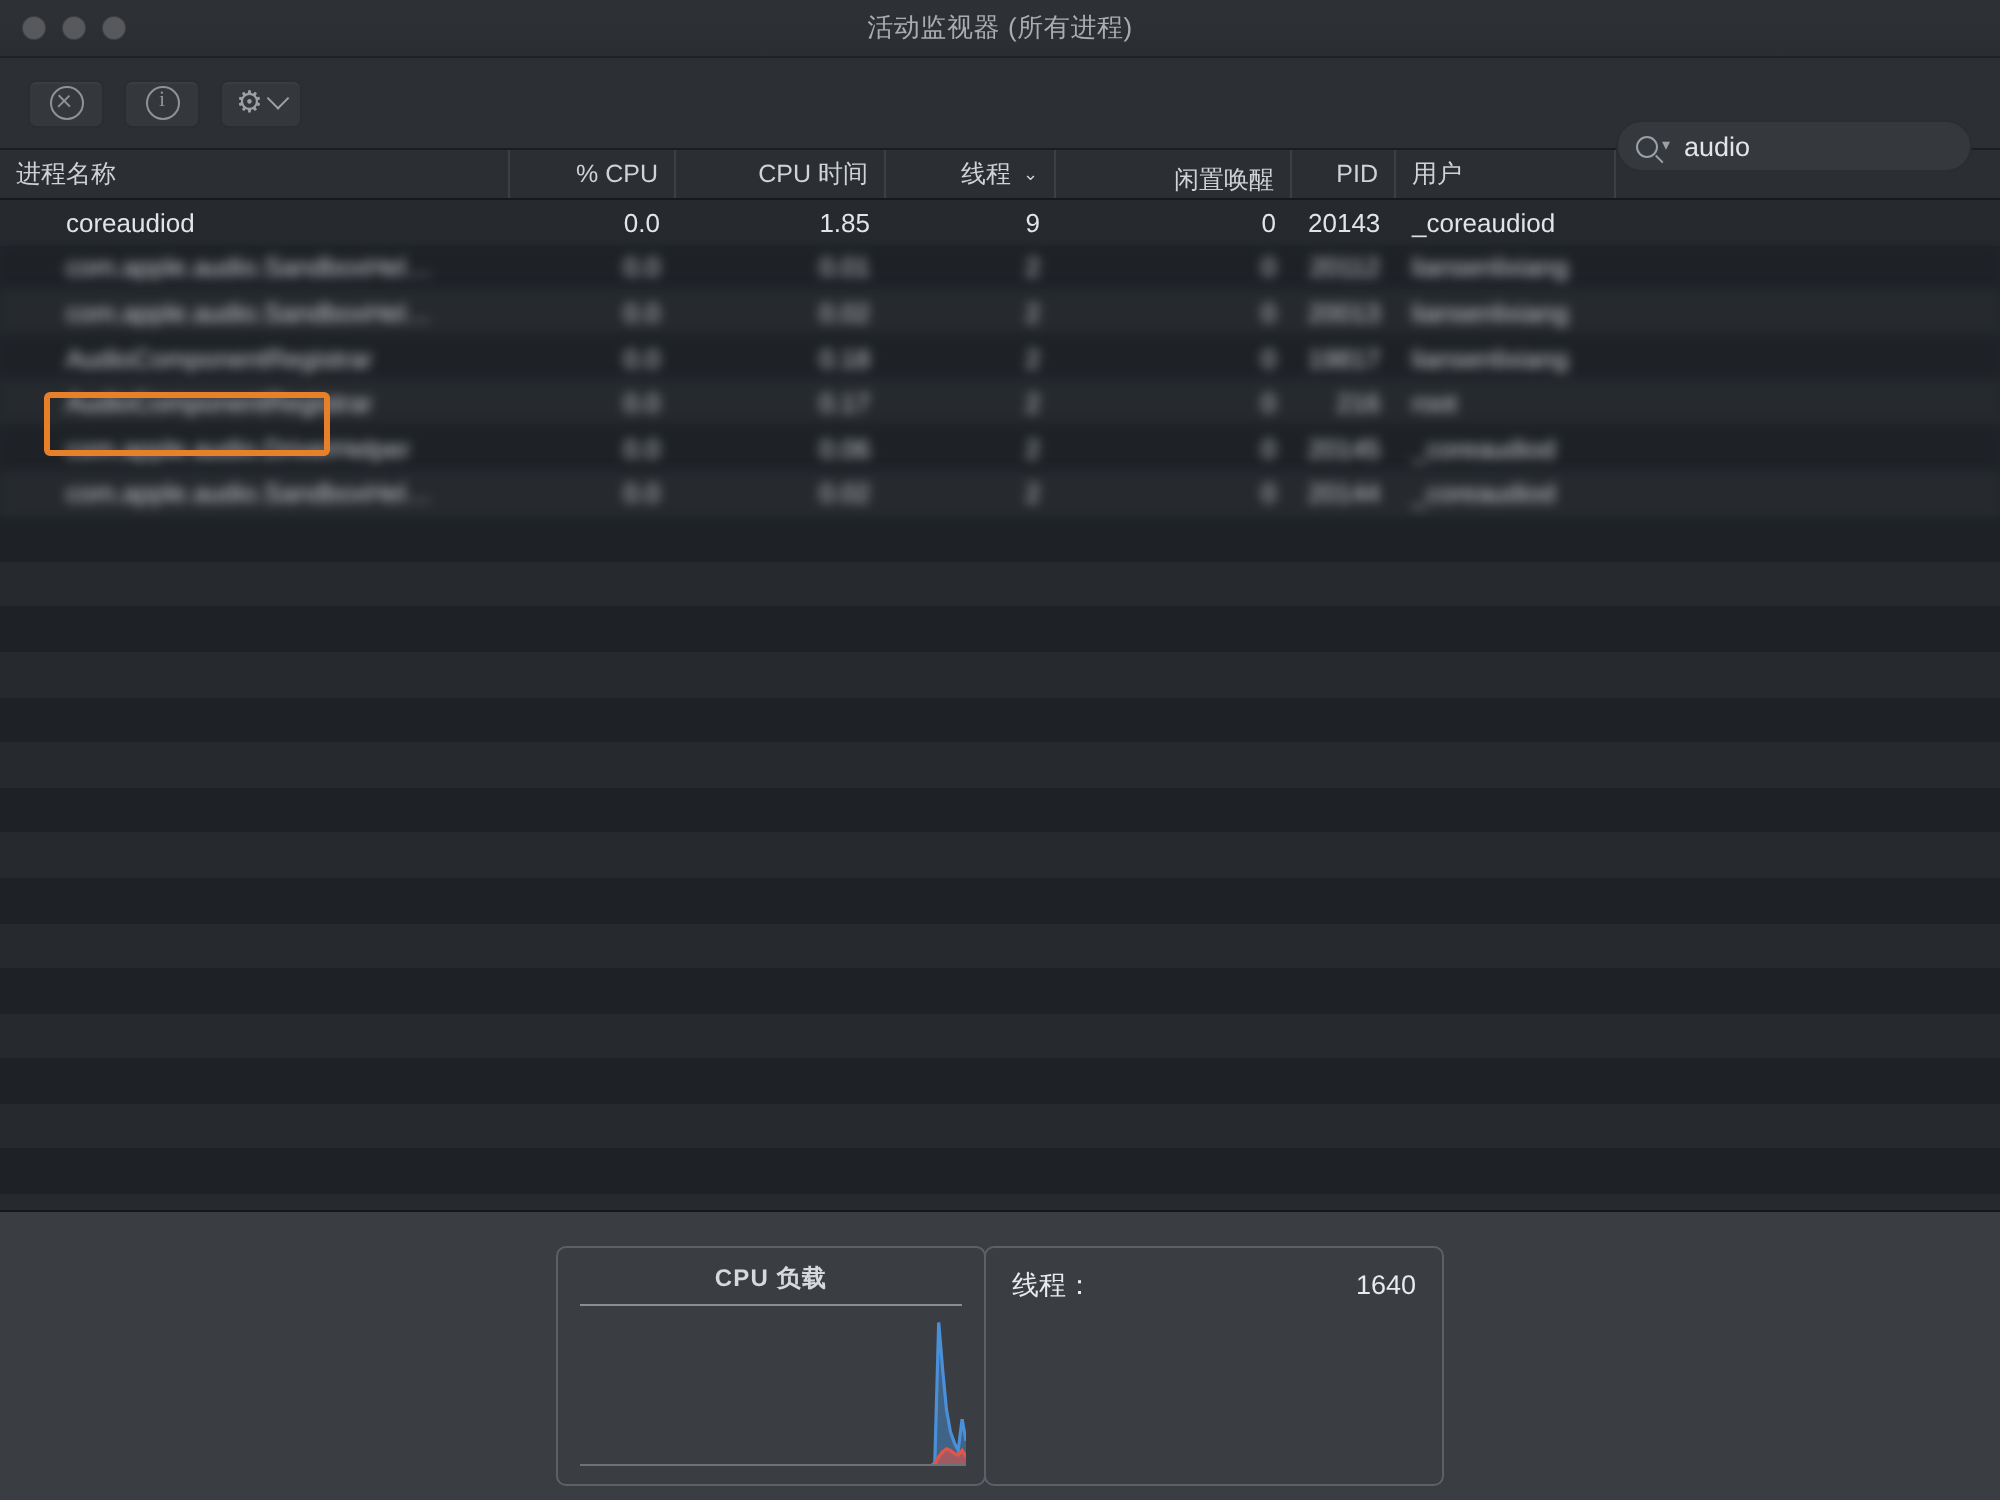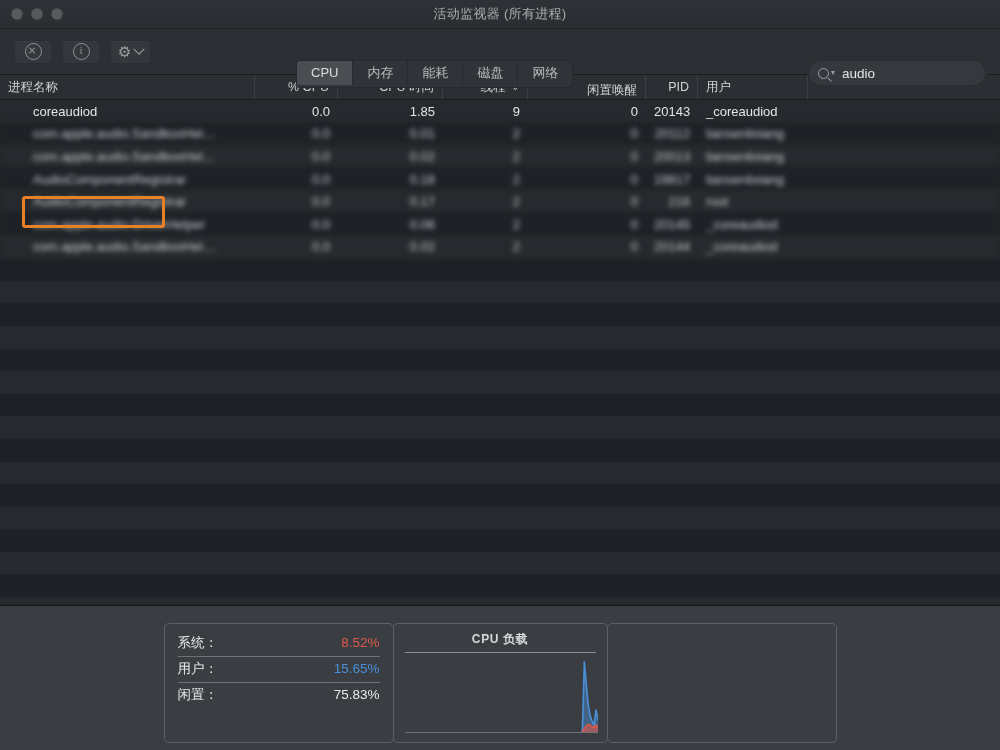--- a/index.html
+++ b/index.html
@@ -351,27 +351,20 @@
       </div>
       <div class="tb-btn">
         <span class="circ-icon i"></span>
       </div>
       <div class="tb-btn">
         <span class="gear-glyph">⚙</span>
         <span class="chevron"></span>
       </div>
     </div>
 
-    <div id="tabs">
-      <div class="tab active">CPU</div>
-      <div class="tab">内存</div>
-      <div class="tab">能耗</div>
-      <div class="tab">磁盘</div>
-      <div class="tab">网络</div>
-    </div>
 
     <div id="search">
       <span class="mag"></span>
       <span class="mag-chev">▾</span>
       <input id="search-input" type="text" value="audio" style="">
 
     </div>
   </div>
 
   <div id="col-header">
@@ -631,46 +624,36 @@
           <div class="cell right" style="width: 52px; flex: 0 0 52px;"></div>
           <div class="cell left" style="width: 110px; flex: 0 0 110px;"></div>
           <div class="cell left" style="width: 192px; flex: 0 0 192px;"></div>
         </div>
       </div>
     <div id="highlight-box"></div>
   </div>
 
   <div id="bottom">
 
-    <div class="panel" id="panel-left">
-      <div class="stat-row">
-        <span>系统：</span>
-        <span class="stat-val red">8.52%</span>
-      </div>
-      <div class="stat-row">
-        <span>用户：</span>
-        <span class="stat-val blue">15.65%</span>
-      </div>
-      <div class="stat-row">
-        <span>闲置：</span>
-        <span class="stat-val">75.83%</span>
-      </div>
-    </div>
 
     <div class="panel" id="panel-mid">
       <div id="graph-title">CPU 负载</div>
       <div id="graph-area">
         <svg id="graph-svg" width="193" height="78" viewBox="0 0 193 78" preserveAspectRatio="none">
             <path d="M0.00 78.00 L1.95 78.00 L3.90 78.00 L5.85 78.00 L7.80 78.00 L9.75 78.00 L11.70 78.00 L13.65 78.00 L15.60 78.00 L17.55 78.00 L19.49 78.00 L21.44 78.00 L23.39 78.00 L25.34 78.00 L27.29 78.00 L29.24 78.00 L31.19 78.00 L33.14 78.00 L35.09 78.00 L37.04 78.00 L38.99 78.00 L40.94 78.00 L42.89 78.00 L44.84 78.00 L46.79 78.00 L48.74 78.00 L50.69 78.00 L52.64 78.00 L54.59 78.00 L56.54 78.00 L58.48 78.00 L60.43 78.00 L62.38 78.00 L64.33 78.00 L66.28 78.00 L68.23 78.00 L70.18 78.00 L72.13 78.00 L74.08 78.00 L76.03 78.00 L77.98 78.00 L79.93 78.00 L81.88 78.00 L83.83 78.00 L85.78 78.00 L87.73 78.00 L89.68 78.00 L91.63 78.00 L93.58 78.00 L95.53 78.00 L97.47 78.00 L99.42 78.00 L101.37 78.00 L103.32 78.00 L105.27 78.00 L107.22 78.00 L109.17 78.00 L111.12 78.00 L113.07 78.00 L115.02 78.00 L116.97 78.00 L118.92 78.00 L120.87 78.00 L122.82 78.00 L124.77 78.00 L126.72 78.00 L128.67 78.00 L130.62 78.00 L132.57 78.00 L134.52 78.00 L136.46 78.00 L138.41 78.00 L140.36 78.00 L142.31 78.00 L144.26 78.00 L146.21 78.00 L148.16 78.00 L150.11 78.00 L152.06 78.00 L154.01 78.00 L155.96 78.00 L157.91 78.00 L159.86 78.00 L161.81 78.00 L163.76 78.00 L165.71 78.00 L167.66 78.00 L169.61 78.00 L171.56 78.00 L173.51 78.00 L175.45 78.00 L177.40 76.44 L179.35 6.24 L181.30 29.64 L183.25 49.92 L185.20 60.84 L187.15 66.30 L189.10 70.20 L191.05 54.60 L193.00 65.52 L193 78 L0 78 Z" fill="#4a90d9" fill-opacity="0.45" stroke="none"></path>
             <path d="M0.00 78.00 L1.95 78.00 L3.90 78.00 L5.85 78.00 L7.80 78.00 L9.75 78.00 L11.70 78.00 L13.65 78.00 L15.60 78.00 L17.55 78.00 L19.49 78.00 L21.44 78.00 L23.39 78.00 L25.34 78.00 L27.29 78.00 L29.24 78.00 L31.19 78.00 L33.14 78.00 L35.09 78.00 L37.04 78.00 L38.99 78.00 L40.94 78.00 L42.89 78.00 L44.84 78.00 L46.79 78.00 L48.74 78.00 L50.69 78.00 L52.64 78.00 L54.59 78.00 L56.54 78.00 L58.48 78.00 L60.43 78.00 L62.38 78.00 L64.33 78.00 L66.28 78.00 L68.23 78.00 L70.18 78.00 L72.13 78.00 L74.08 78.00 L76.03 78.00 L77.98 78.00 L79.93 78.00 L81.88 78.00 L83.83 78.00 L85.78 78.00 L87.73 78.00 L89.68 78.00 L91.63 78.00 L93.58 78.00 L95.53 78.00 L97.47 78.00 L99.42 78.00 L101.37 78.00 L103.32 78.00 L105.27 78.00 L107.22 78.00 L109.17 78.00 L111.12 78.00 L113.07 78.00 L115.02 78.00 L116.97 78.00 L118.92 78.00 L120.87 78.00 L122.82 78.00 L124.77 78.00 L126.72 78.00 L128.67 78.00 L130.62 78.00 L132.57 78.00 L134.52 78.00 L136.46 78.00 L138.41 78.00 L140.36 78.00 L142.31 78.00 L144.26 78.00 L146.21 78.00 L148.16 78.00 L150.11 78.00 L152.06 78.00 L154.01 78.00 L155.96 78.00 L157.91 78.00 L159.86 78.00 L161.81 78.00 L163.76 78.00 L165.71 78.00 L167.66 78.00 L169.61 78.00 L171.56 78.00 L173.51 78.00 L175.45 78.00 L177.40 76.44 L179.35 6.24 L181.30 29.64 L183.25 49.92 L185.20 60.84 L187.15 66.30 L189.10 70.20 L191.05 54.60 L193.00 65.52" fill="none" stroke="#4a90d9" stroke-width="1.6"></path>
             <path d="M0.00 78.00 L1.95 78.00 L3.90 78.00 L5.85 78.00 L7.80 78.00 L9.75 78.00 L11.70 78.00 L13.65 78.00 L15.60 78.00 L17.55 78.00 L19.49 78.00 L21.44 78.00 L23.39 78.00 L25.34 78.00 L27.29 78.00 L29.24 78.00 L31.19 78.00 L33.14 78.00 L35.09 78.00 L37.04 78.00 L38.99 78.00 L40.94 78.00 L42.89 78.00 L44.84 78.00 L46.79 78.00 L48.74 78.00 L50.69 78.00 L52.64 78.00 L54.59 78.00 L56.54 78.00 L58.48 78.00 L60.43 78.00 L62.38 78.00 L64.33 78.00 L66.28 78.00 L68.23 78.00 L70.18 78.00 L72.13 78.00 L74.08 78.00 L76.03 78.00 L77.98 78.00 L79.93 78.00 L81.88 78.00 L83.83 78.00 L85.78 78.00 L87.73 78.00 L89.68 78.00 L91.63 78.00 L93.58 78.00 L95.53 78.00 L97.47 78.00 L99.42 78.00 L101.37 78.00 L103.32 78.00 L105.27 78.00 L107.22 78.00 L109.17 78.00 L111.12 78.00 L113.07 78.00 L115.02 78.00 L116.97 78.00 L118.92 78.00 L120.87 78.00 L122.82 78.00 L124.77 78.00 L126.72 78.00 L128.67 78.00 L130.62 78.00 L132.57 78.00 L134.52 78.00 L136.46 78.00 L138.41 78.00 L140.36 78.00 L142.31 78.00 L144.26 78.00 L146.21 78.00 L148.16 78.00 L150.11 78.00 L152.06 78.00 L154.01 78.00 L155.96 78.00 L157.91 78.00 L159.86 78.00 L161.81 78.00 L163.76 78.00 L165.71 78.00 L167.66 78.00 L169.61 78.00 L171.56 78.00 L173.51 78.00 L175.45 78.00 L177.40 77.22 L179.35 73.32 L181.30 70.98 L183.25 69.42 L185.20 70.20 L187.15 71.76 L189.10 72.54 L191.05 70.20 L193.00 73.32 L193 78 L0 78 Z" fill="#e0574a" fill-opacity="0.6" stroke="none"></path>
             <path d="M0.00 78.00 L1.95 78.00 L3.90 78.00 L5.85 78.00 L7.80 78.00 L9.75 78.00 L11.70 78.00 L13.65 78.00 L15.60 78.00 L17.55 78.00 L19.49 78.00 L21.44 78.00 L23.39 78.00 L25.34 78.00 L27.29 78.00 L29.24 78.00 L31.19 78.00 L33.14 78.00 L35.09 78.00 L37.04 78.00 L38.99 78.00 L40.94 78.00 L42.89 78.00 L44.84 78.00 L46.79 78.00 L48.74 78.00 L50.69 78.00 L52.64 78.00 L54.59 78.00 L56.54 78.00 L58.48 78.00 L60.43 78.00 L62.38 78.00 L64.33 78.00 L66.28 78.00 L68.23 78.00 L70.18 78.00 L72.13 78.00 L74.08 78.00 L76.03 78.00 L77.98 78.00 L79.93 78.00 L81.88 78.00 L83.83 78.00 L85.78 78.00 L87.73 78.00 L89.68 78.00 L91.63 78.00 L93.58 78.00 L95.53 78.00 L97.47 78.00 L99.42 78.00 L101.37 78.00 L103.32 78.00 L105.27 78.00 L107.22 78.00 L109.17 78.00 L111.12 78.00 L113.07 78.00 L115.02 78.00 L116.97 78.00 L118.92 78.00 L120.87 78.00 L122.82 78.00 L124.77 78.00 L126.72 78.00 L128.67 78.00 L130.62 78.00 L132.57 78.00 L134.52 78.00 L136.46 78.00 L138.41 78.00 L140.36 78.00 L142.31 78.00 L144.26 78.00 L146.21 78.00 L148.16 78.00 L150.11 78.00 L152.06 78.00 L154.01 78.00 L155.96 78.00 L157.91 78.00 L159.86 78.00 L161.81 78.00 L163.76 78.00 L165.71 78.00 L167.66 78.00 L169.61 78.00 L171.56 78.00 L173.51 78.00 L175.45 78.00 L177.40 77.22 L179.35 73.32 L181.30 70.98 L183.25 69.42 L185.20 70.20 L187.15 71.76 L189.10 72.54 L191.05 70.20 L193.00 73.32" fill="none" stroke="#e0574a" stroke-width="1.6"></path>
             <line x1="0" y1="77.5" x2="193" y2="77.5" stroke="#6e7277" stroke-width="1"></line>
           </svg>
       </div>
     </div>
 
     <div class="panel" id="panel-right">
+      <div class="stat-row">
+        <span>线程：</span>
+        <span class="stat-val">1640</span>
+      </div>
     </div>
 
   </div>
 
 </div>
 
 </body></html>

